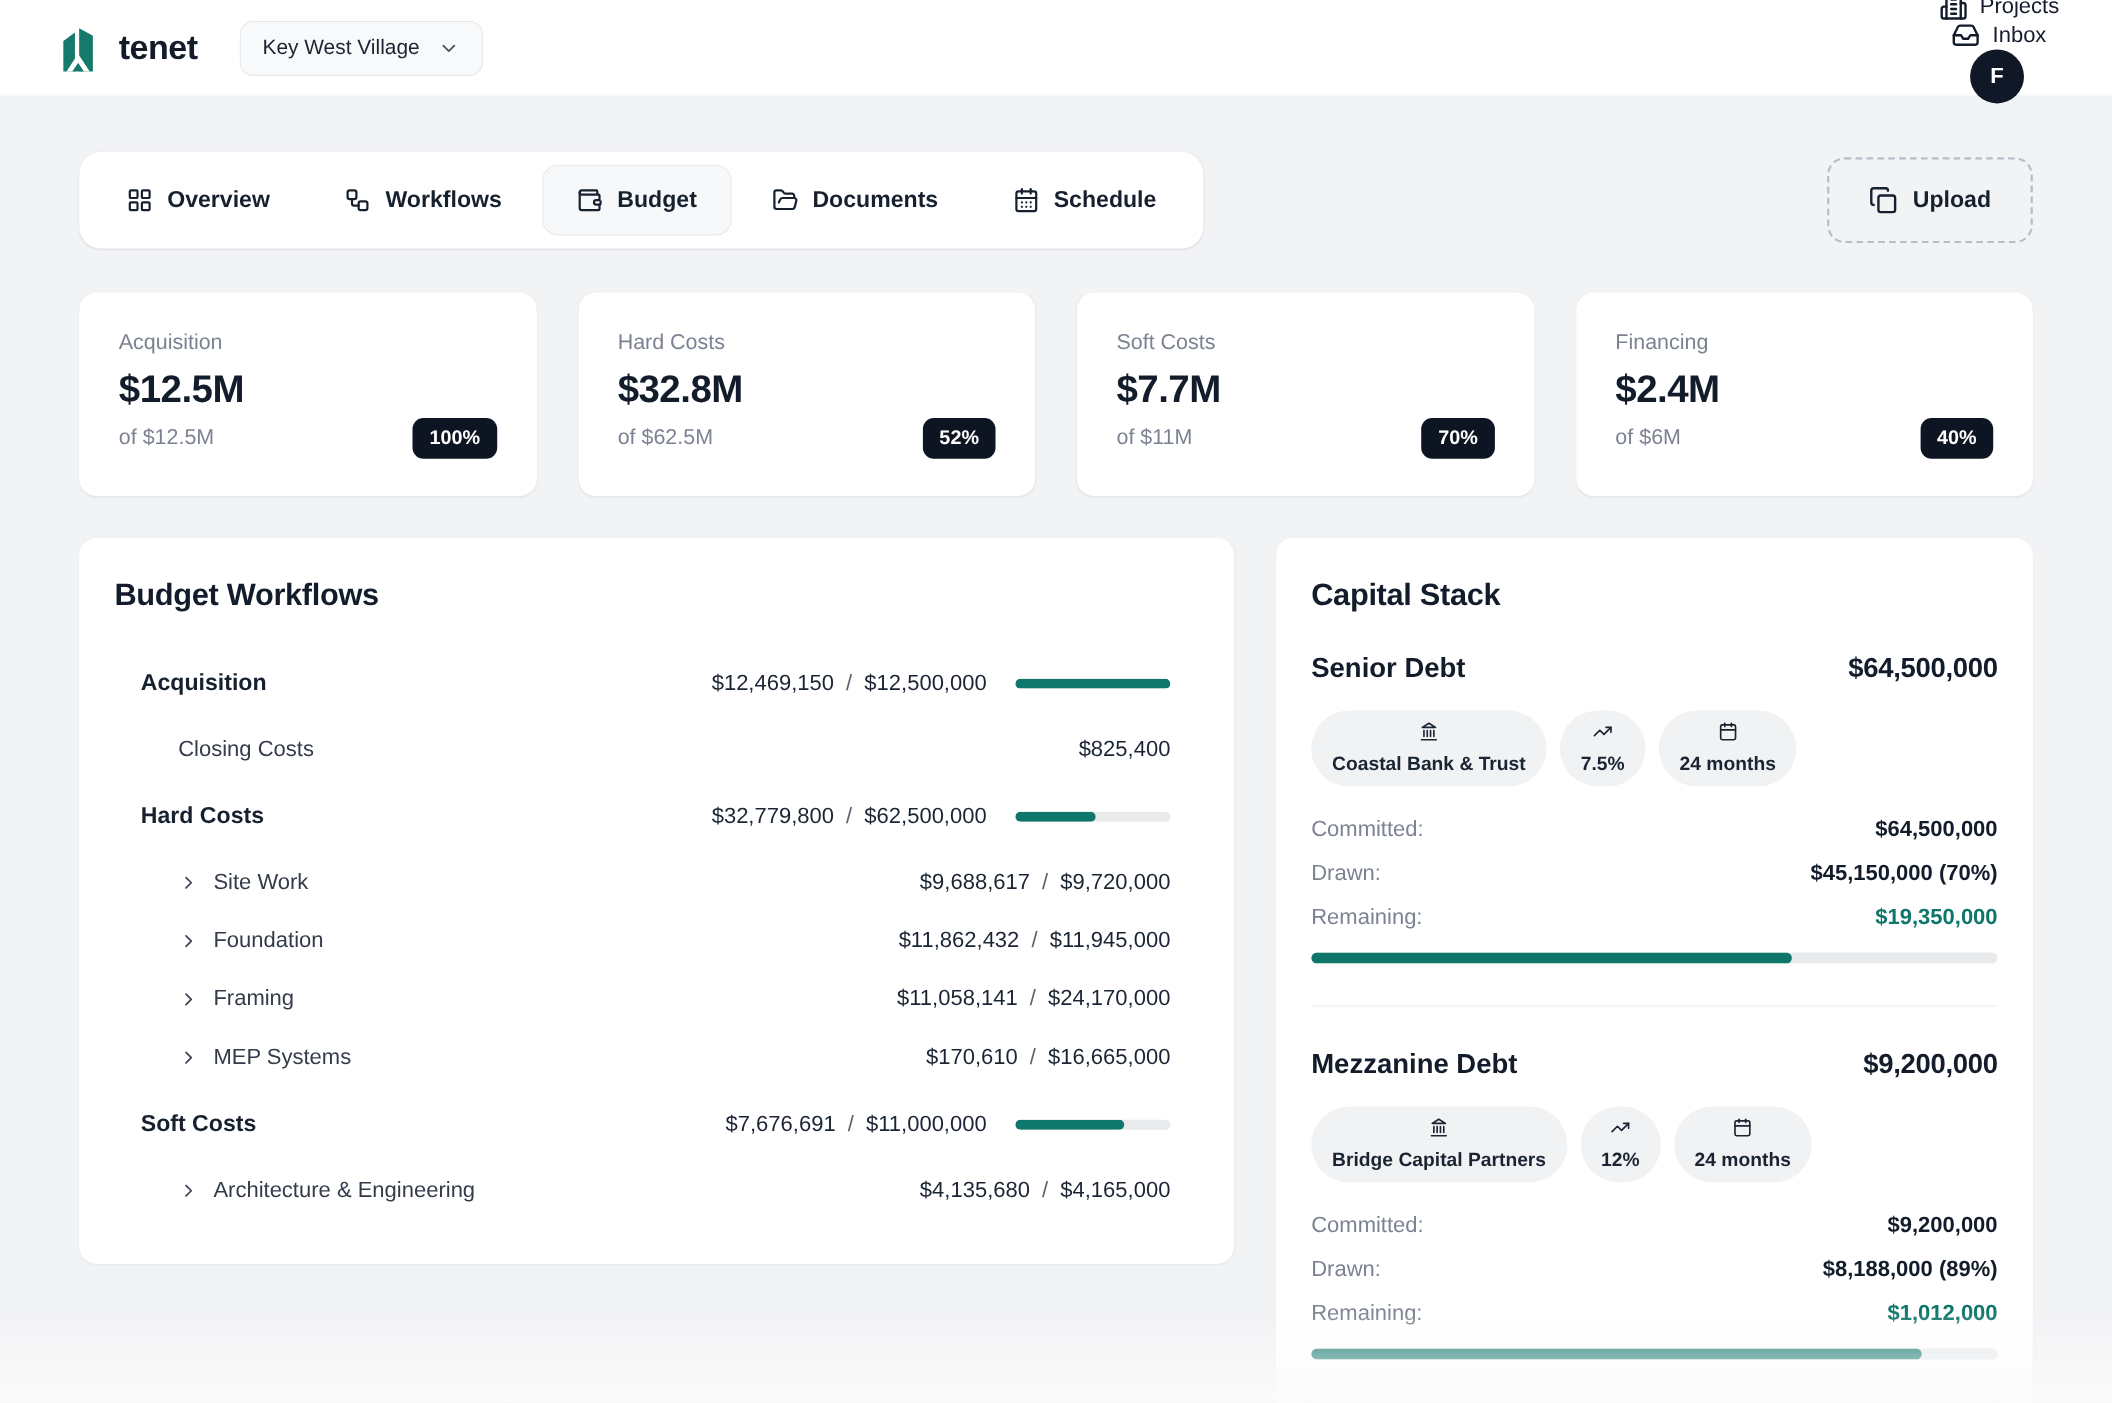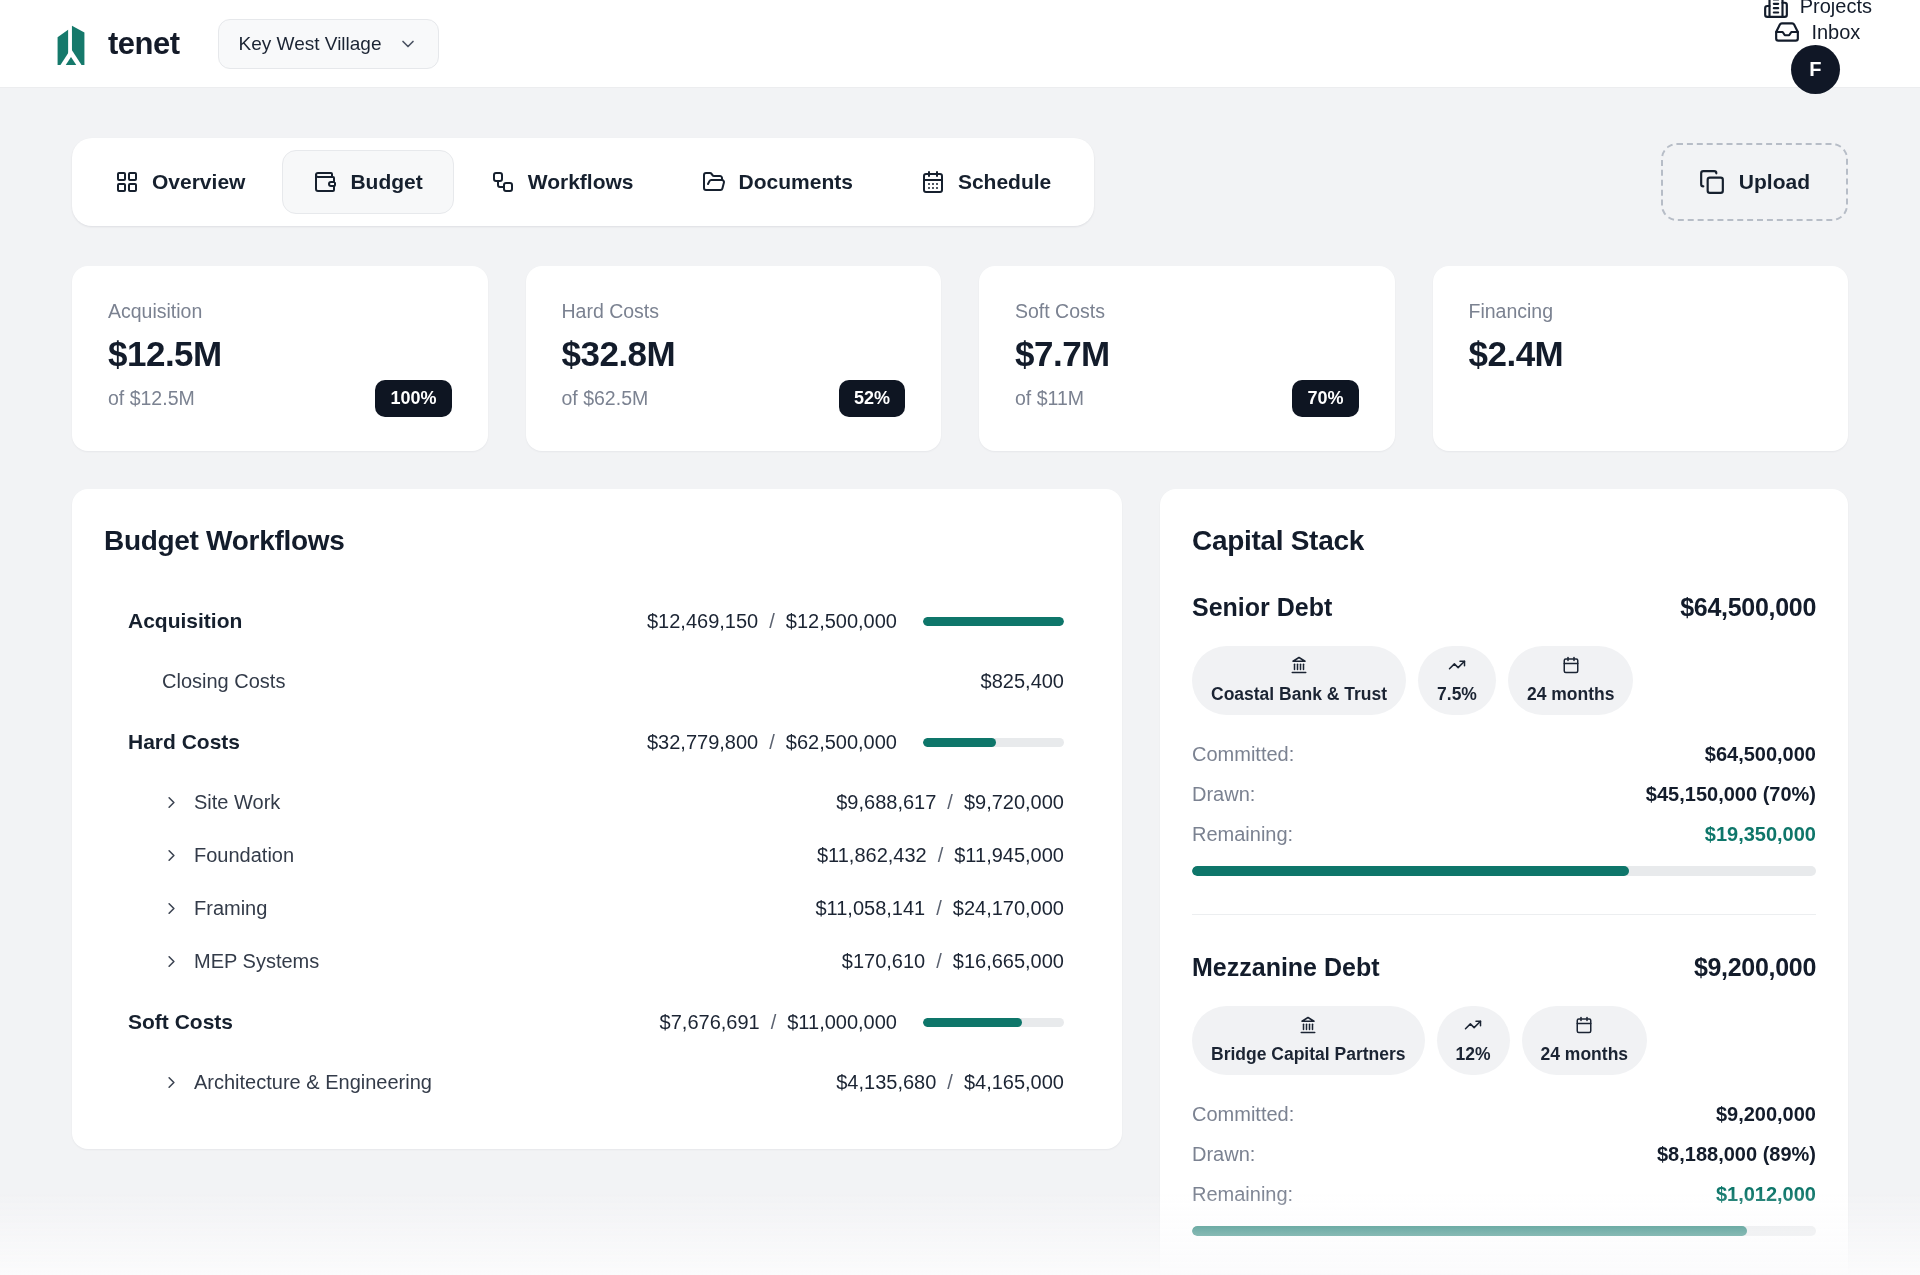--- a/index.html
+++ b/index.html
@@ -180,38 +180,38 @@
         <span>
           <svg width="24" height="24" viewBox="0 0 24 24" fill="none" stroke="currentColor" stroke-width="2" stroke-linecap="round" stroke-linejoin="round">
               <rect width="7" height="7" x="3" y="3" rx="1"></rect>
               <rect width="7" height="7" x="14" y="3" rx="1"></rect>
               <rect width="7" height="7" x="14" y="14" rx="1"></rect>
               <rect width="7" height="7" x="3" y="14" rx="1"></rect>
             </svg>
         </span>
         <span>Overview</span>
       </button>
-      <button class="tab active">
-        <span>
-          <svg width="24" height="24" viewBox="0 0 24 24" fill="none" stroke="currentColor" stroke-width="2" stroke-linecap="round" stroke-linejoin="round">
-              <path d="M19 7V4a1 1 0 0 0-1-1H5a2 2 0 0 0 0 4h15a1 1 0 0 1 1 1v4h-3a2 2 0 0 0 0 4h3a1 1 0 0 0 1-1v-2"></path>
-              <path d="M3 5v14a2 2 0 0 0 2 2h15a1 1 0 0 0 1-1v-4"></path>
-            </svg>
-        </span>
-        <span>Budget</span>
-      </button>
       <button class="tab">
         <span>
           <svg width="24" height="24" viewBox="0 0 24 24" fill="none" stroke="currentColor" stroke-width="2" stroke-linecap="round" stroke-linejoin="round">
               <rect width="8" height="8" x="3" y="3" rx="2"></rect>
               <path d="M7 11v4a2 2 0 0 0 2 2h4"></path>
               <rect width="8" height="8" x="13" y="13" rx="2"></rect>
             </svg>
         </span>
         <span>Workflows</span>
+      </button>
+      <button class="tab active">
+        <span>
+          <svg width="24" height="24" viewBox="0 0 24 24" fill="none" stroke="currentColor" stroke-width="2" stroke-linecap="round" stroke-linejoin="round">
+              <path d="M19 7V4a1 1 0 0 0-1-1H5a2 2 0 0 0 0 4h15a1 1 0 0 1 1 1v4h-3a2 2 0 0 0 0 4h3a1 1 0 0 0 1-1v-2"></path>
+              <path d="M3 5v14a2 2 0 0 0 2 2h15a1 1 0 0 0 1-1v-4"></path>
+            </svg>
+        </span>
+        <span>Budget</span>
       </button>
       <button class="tab">
         <span>
           <svg width="24" height="24" viewBox="0 0 24 24" fill="none" stroke="currentColor" stroke-width="2" stroke-linecap="round" stroke-linejoin="round">
               <path d="m6 14 1.45-2.9A2 2 0 0 1 9.24 10H20a2 2 0 0 1 1.94 2.5l-1.55 6a2 2 0 0 1-1.94 1.5H4a2 2 0 0 1-2-2V5a2 2 0 0 1 2-2h3.93a2 2 0 0 1 1.66.9l.82 1.2a2 2 0 0 0 1.66.9H18a2 2 0 0 1 2 2v2"></path>
             </svg>
         </span>
         <span>Documents</span>
       </button>
       <button class="tab">
@@ -266,20 +266,24 @@
         <div class="stat-label">Soft Costs</div>
         <div class="stat-value">$7.7M</div>
         <div class="stat-bottom">
           <span class="stat-of">of $11M</span>
           <span class="stat-badge">70%</span>
         </div>
       </div>
       <div class="stat-card">
         <div class="stat-label">Financing</div>
         <div class="stat-value">$2.4M</div>
+        <div class="stat-bottom">
+          <span class="stat-of">of $6M</span>
+          <span class="stat-badge">40%</span>
+        </div>
       </div>
     </div>
 
   <div class="main-grid">
 
     <div class="panel">
       <div class="panel-title">Budget Workflows</div>
       <div class="b-list">
 
       <div class="b-row mod-section">

